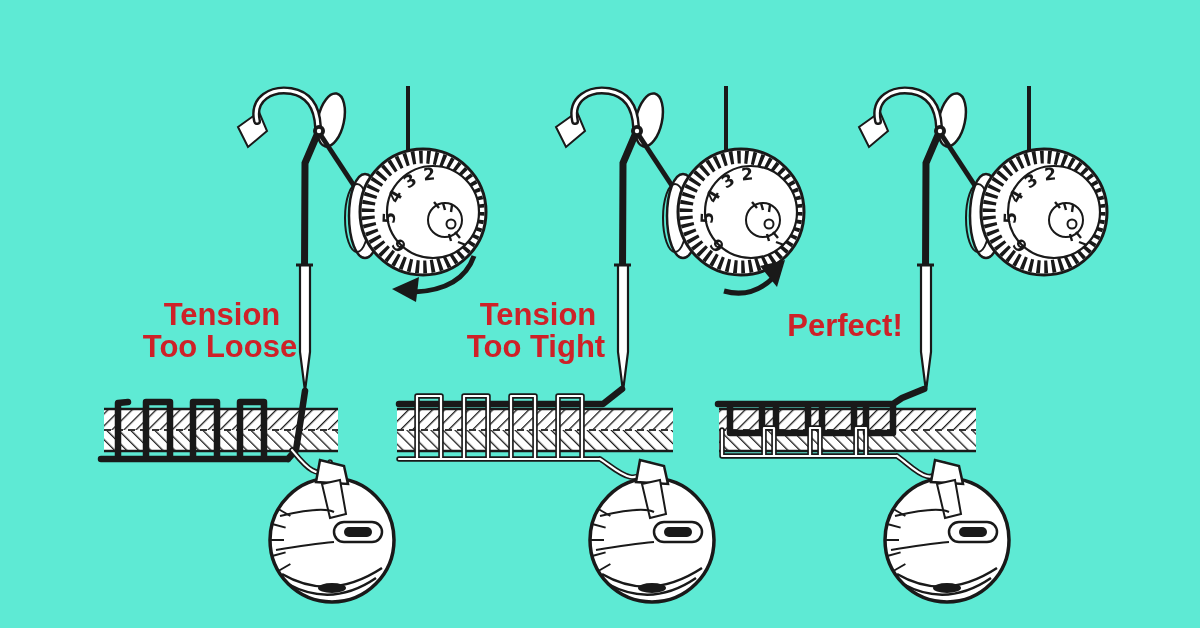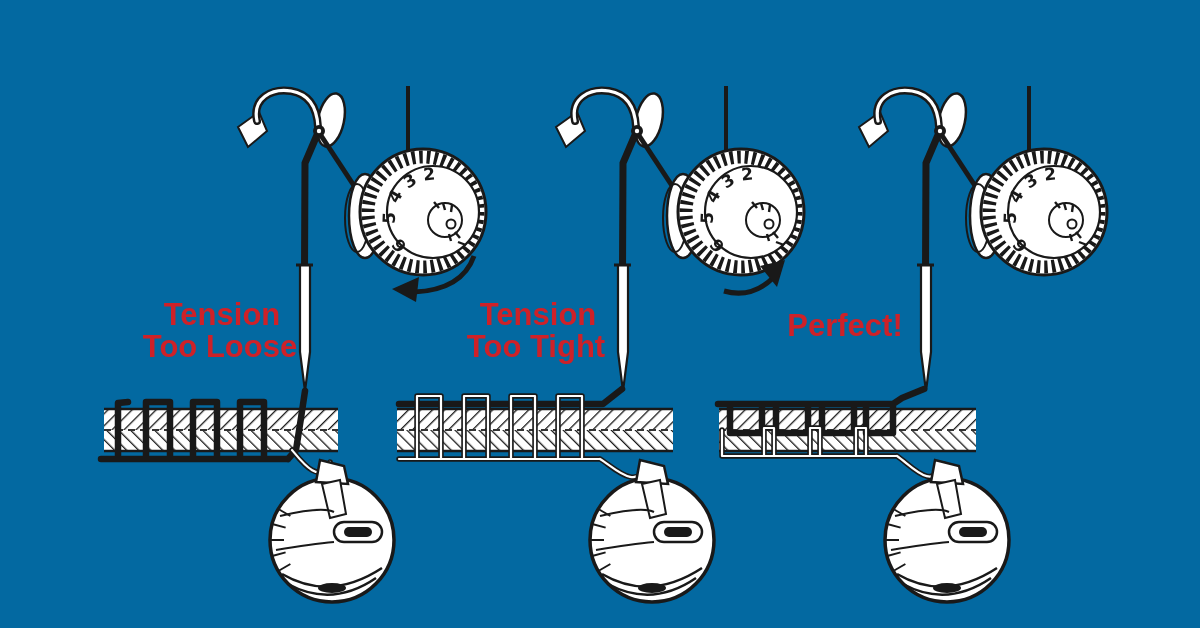--- a/index.html
+++ b/index.html
@@ -1,16 +1,16 @@
 <!DOCTYPE html>
 <html><head>
 <meta charset="utf-8">
 <style>
   html,body{margin:0;padding:0;background:#ffffff;}
-  .canvas{position:relative;width:1200px;height:628px;background:#0369a1;overflow:hidden;
+  .canvas{position:relative;width:1200px;height:628px;background:#5eead4;overflow:hidden;
           font-family:"Liberation Sans", sans-serif;}
   svg{position:absolute;left:0;top:0;}
   .panel-label{font-family:"Liberation Sans", sans-serif;font-weight:700;font-size:31px;
                text-anchor:middle;}
   .dial-num{font-family:"DejaVu Sans", sans-serif;font-weight:700;font-size:17px;
             fill:#191919;text-anchor:middle;}
 </style>
 </head>
 <body>
 

